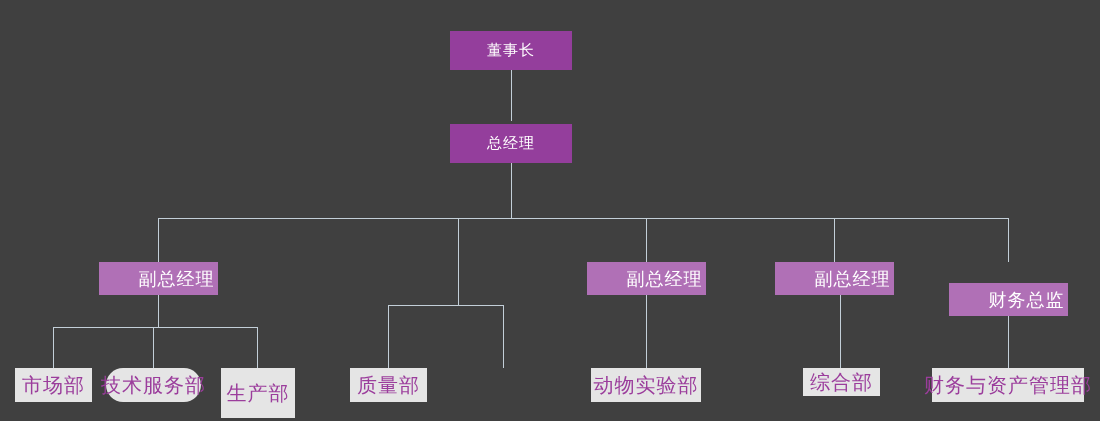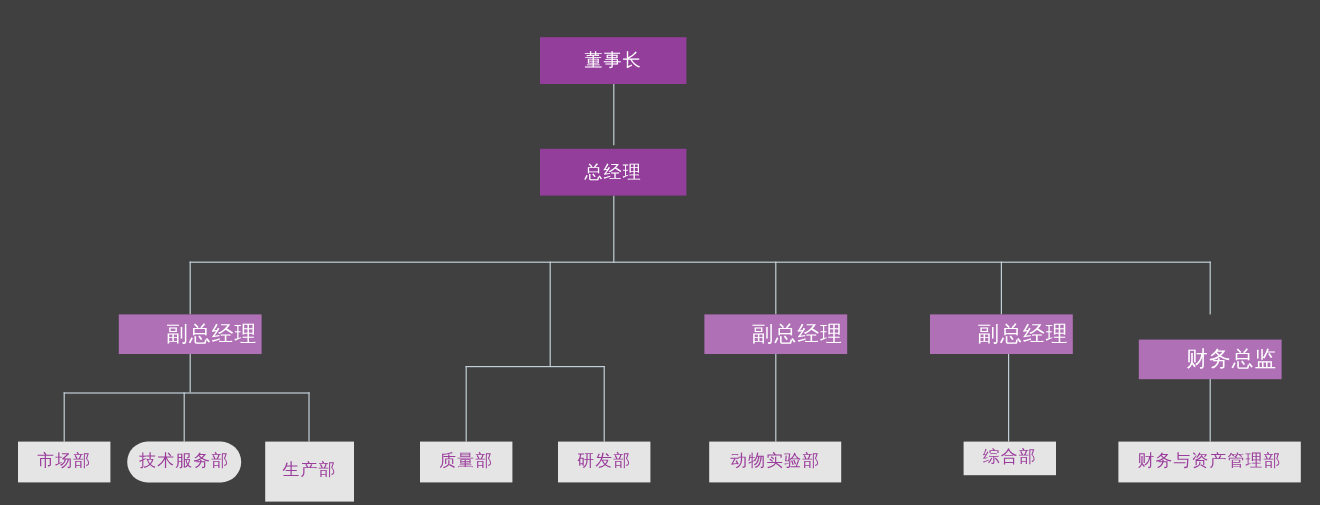--- a/index.html
+++ b/index.html
@@ -41,21 +41,21 @@
   }
   .node.level-3 {
     background: #B070B6;
     color: #ffffff;
     font-size: 18px;
     padding-left: 36px;
   }
   .node.level-4 {
     background: #E5E5E5;
     color: #9B3D9C;
-    font-size: 14px;
+    font-size: 20px;
   }
   .connector {
     position: absolute;
     background: #C3CFD8;
   }
   .connector.v {
     width: 1px;
   }
   .connector.h {
     height: 1px;
@@ -107,21 +107,20 @@
   <div class="node level-3" style="left:949px; top:262px; width:119px; height:33px;margin-top:21px;">财务总监</div>
 
   <div class="node level-4" style="left:15px; top:368px; width:77px; height:34px;">市场部</div>
 
   <div class="node level-4" style="left:106px; top:368px; width:95px; height:34px;border-radius:17px;">技术服务部</div>
 
   <div class="node level-4" style="left:221px; top:368px; width:74px; height:50px;">生产部</div>
 
   <div class="node level-4" style="left:350px; top:368px; width:77px; height:34px;">质量部</div>
 
-  <div class="node level-4" style="left:465px; top:368px; width:77px; height:34px;">研发部</div>
 
   <div class="node level-4" style="left:591px; top:368px; width:110px; height:34px;">动物实验部</div>
 
   <div class="node level-4" style="left:803px; top:368px; width:77px; height:28px;">综合部</div>
 
   <div class="node level-4" style="left:932px; top:368px; width:152px; height:34px;">财务与资产管理部</div>
 
 </div>
 
 </body></html>

